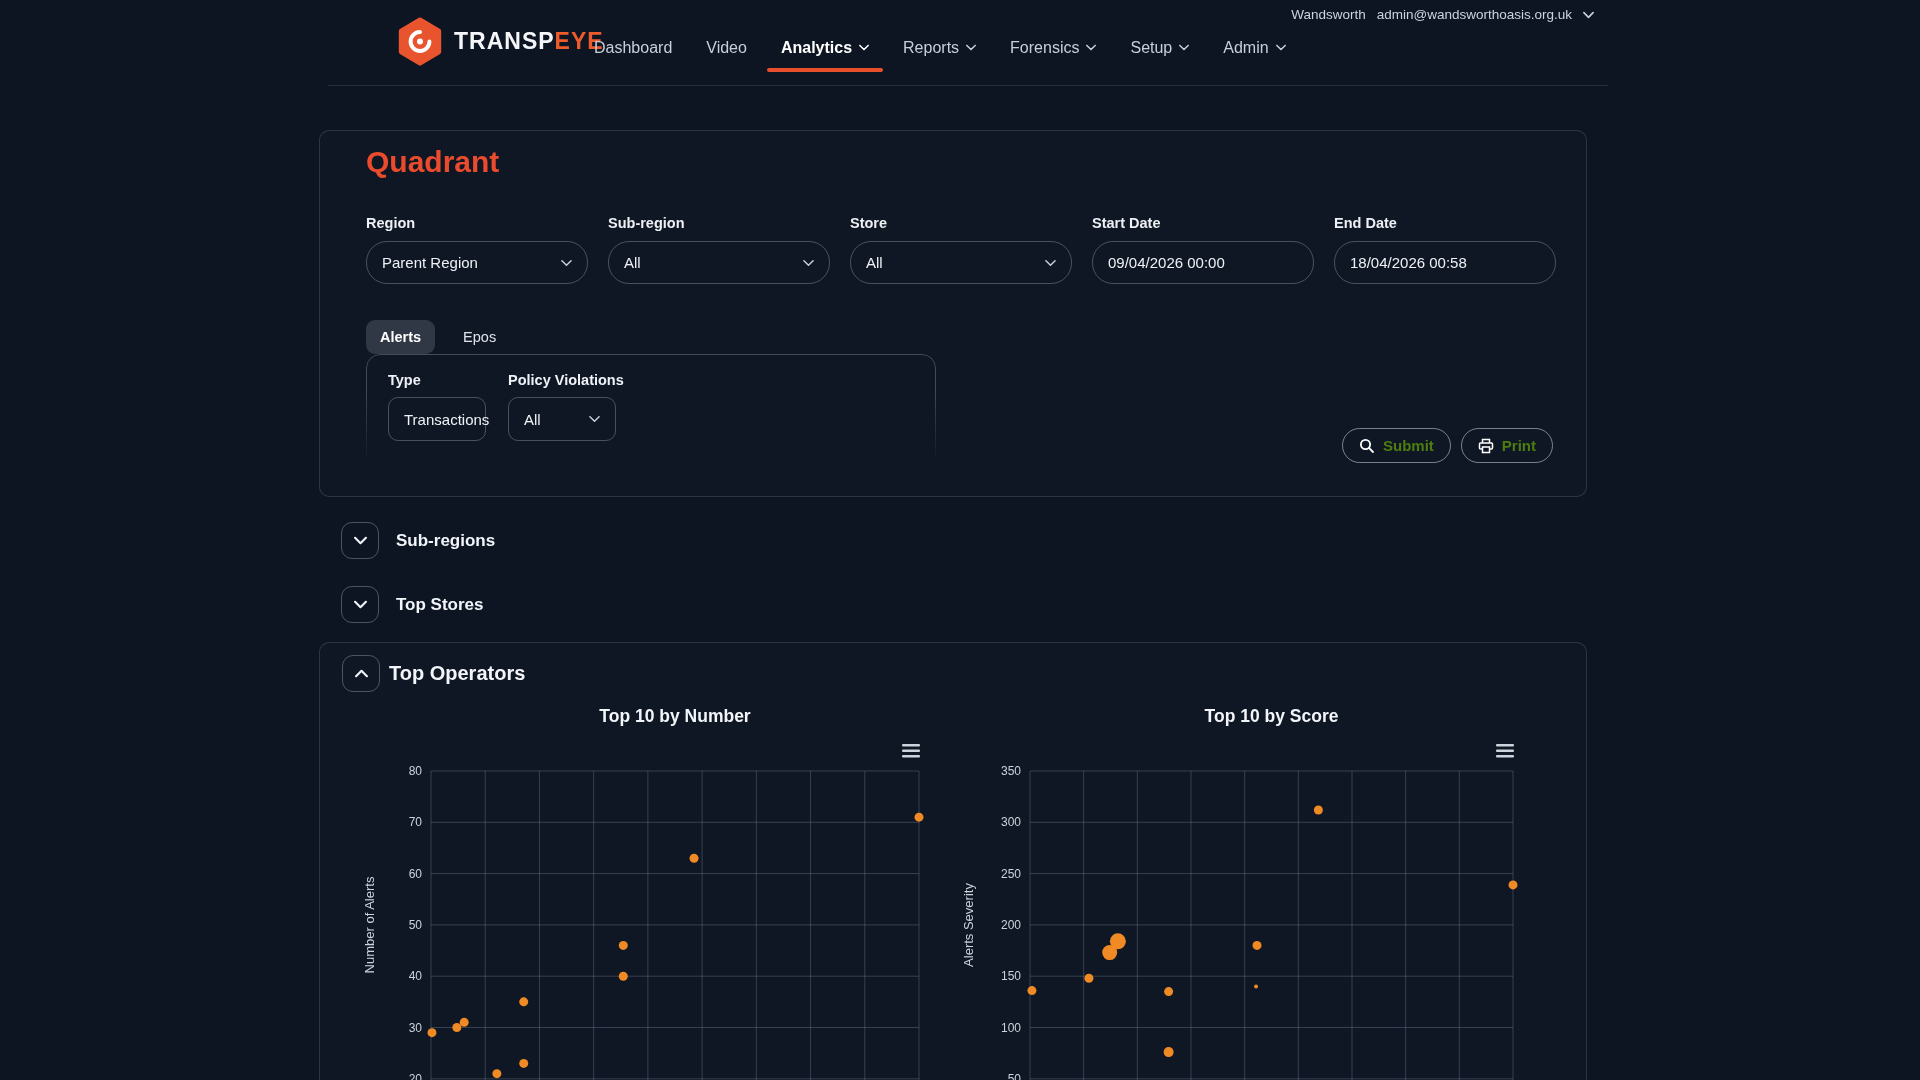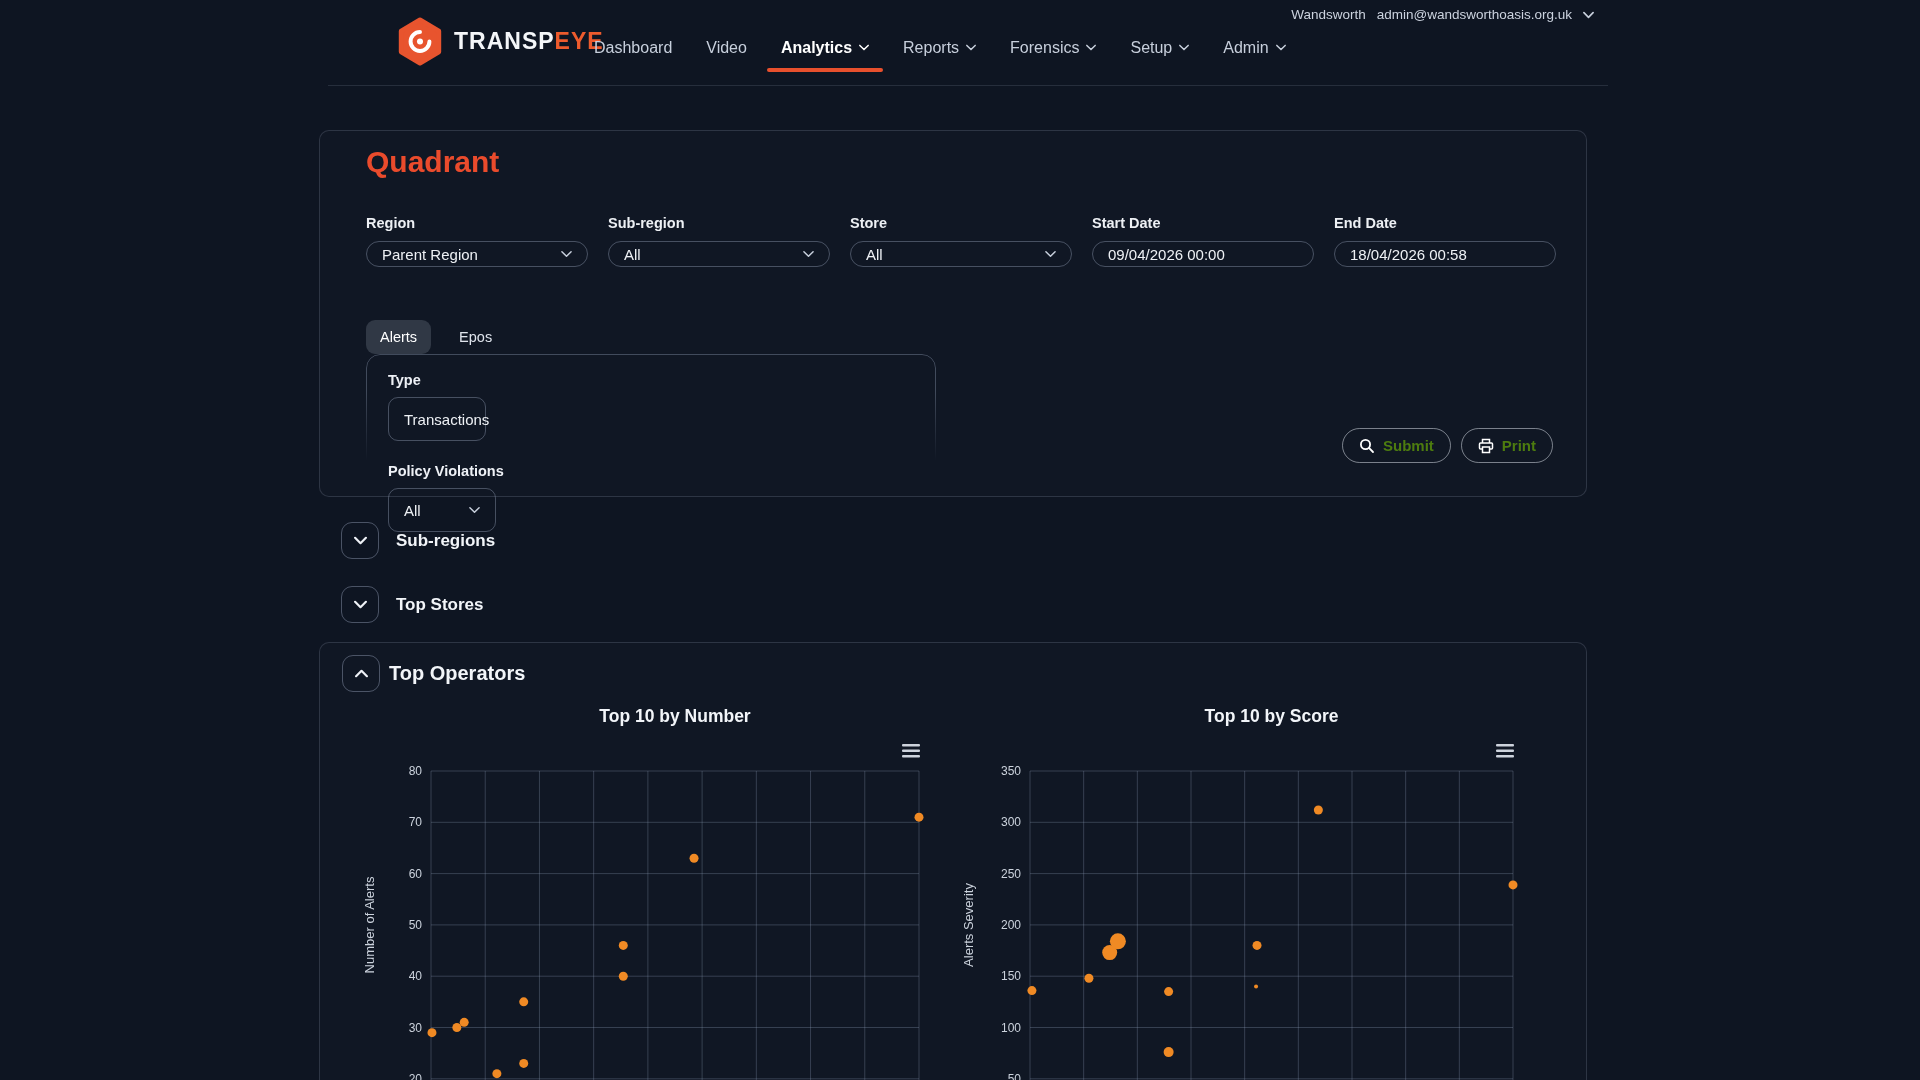--- a/index.html
+++ b/index.html
@@ -40,40 +40,40 @@
     position:absolute; border:1px solid rgba(148,160,184,0.22);
     border-radius:10px; background:rgba(255,255,255,0.01);
   }
   #filter-card { left:319px; top:130px; width:1268px; height:367px; }
   .page-title { position:absolute; left:46px; top:14px; font-size:30px; font-weight:bold; color:#ea4b2c; }
 
   .filter-grid { position:absolute; left:46px; top:84px; display:flex; gap:20px; }
   .field { width:222px; }
   .field .flabel { font-size:14.5px; font-weight:bold; color:#edf0f4; margin-bottom:10px; }
   .control {
-    height:26px; border:1px solid rgba(148,160,184,0.42); border-radius:21px;
+    height:43px; border:1px solid rgba(148,160,184,0.42); border-radius:21px;
     display:flex; align-items:center; justify-content:space-between;
     padding:0 15px; font-size:15px; color:#eef1f5; cursor:pointer; background:transparent;
   }
 
   .tabs { position:absolute; left:46px; top:189px; display:flex; gap:14px; align-items:center; }
   .tab {
     height:34px; padding:0 14px; border:none; border-radius:9px; background:transparent;
     font-family:inherit; font-size:14.5px; color:#dfe4ec; display:flex; align-items:center; cursor:pointer;
   }
-  .tab.active { background:#303845; color:#ffffff; font-weight:normal; }
+  .tab.active { background:#303845; color:#ffffff; font-weight:bold; }
 
   .tab-panel { position:absolute; left:46px; top:223px; width:570px; height:122px; }
   .tab-panel::before {
     content:""; position:absolute; inset:0; border:1px solid rgba(148,160,184,0.38);
     border-radius:14px; pointer-events:none;
     -webkit-mask-image:linear-gradient(180deg,#000 30%,transparent 88%);
     mask-image:linear-gradient(180deg,#000 30%,transparent 88%);
   }
-  .panel-grid { position:absolute; left:22px; top:18px; display:flex; gap:22px;flex-direction:column; }
+  .panel-grid { position:absolute; left:22px; top:18px; display:flex; gap:22px; }
   .panel-field .flabel { font-size:14.5px; font-weight:bold; margin-bottom:9px; white-space:nowrap; }
   .panel-field .control { height:44px; border-radius:10px; }
 
   .actions { position:absolute; right:33px; top:297px; display:flex; gap:10px; }
   .pill-btn {
     height:35px; padding:0 16px; border-radius:18px;
     border:1px solid rgba(230,236,244,0.5); background:transparent;
     color:#4d7c0f; font-family:inherit; font-size:15px; font-weight:bold;
     display:flex; align-items:center; gap:8px; cursor:pointer;
   }

